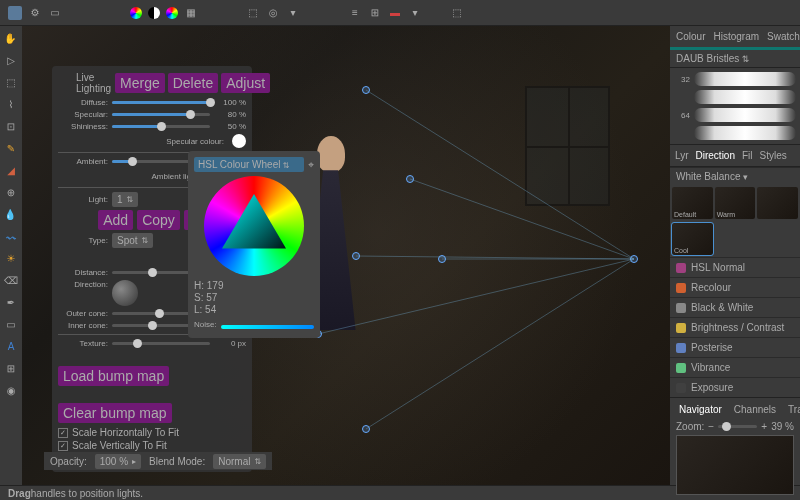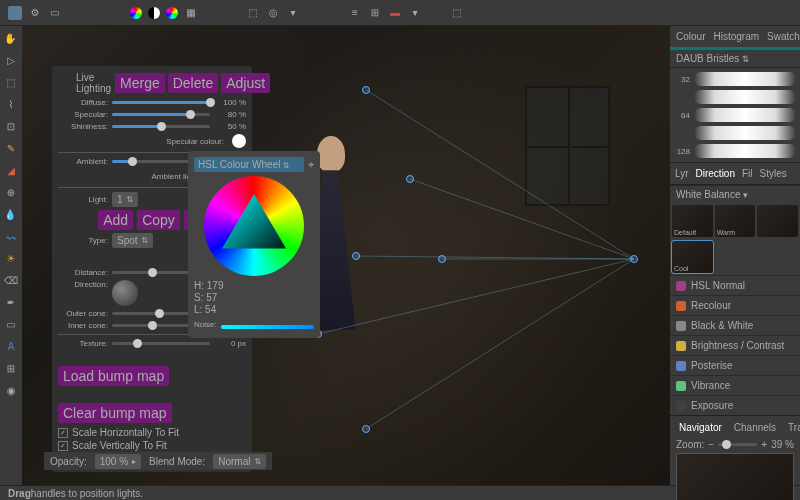--- a/index.html
+++ b/index.html
@@ -325,24 +325,20 @@
           <div class="brush-prev"></div>
         </div>
       <div class="brush-item">
           <span class="brush-sz">64</span>
           <div class="brush-prev"></div>
         </div>
       <div class="brush-item">
           <span class="brush-sz"></span>
           <div class="brush-prev"></div>
         </div>
-      <div class="brush-item">
-          <span class="brush-sz">128</span>
-          <div class="brush-prev"></div>
-        </div>
     </div>
     <div class="r-tabs2">
       <span class="r-tab2">Lyr</span>
       <span class="r-tab2 active">Direction</span>
       <span class="r-tab2">Fil</span>
       <span class="r-tab2">Styles</span>
 
     </div>
     <div class="adj-sec" style="border-top:1px solid #2a2a2a"><span>White Balance</span> ▾</div>
     <div class="presets">

